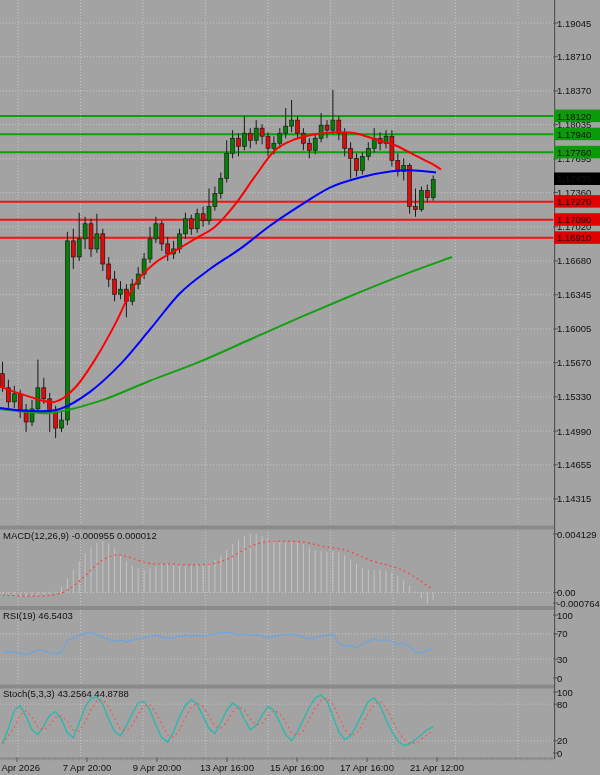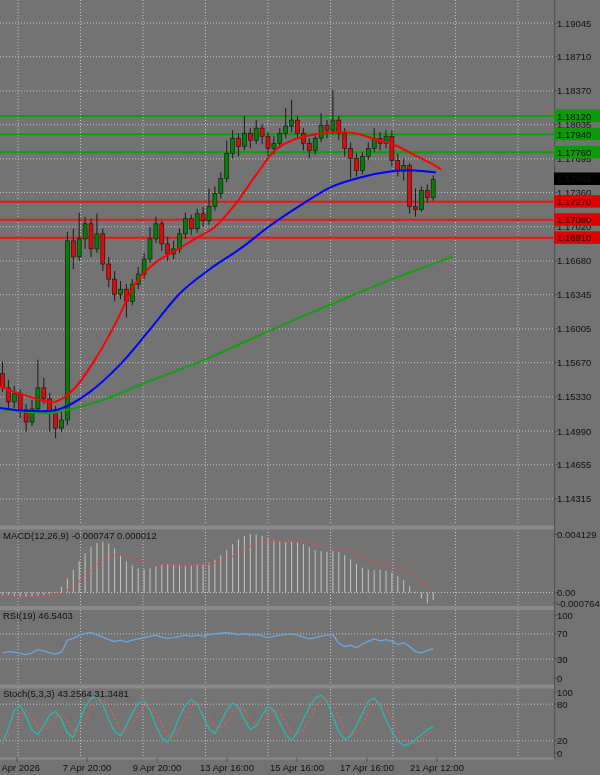--- a/index.html
+++ b/index.html
@@ -1,16 +1,16 @@
 <!DOCTYPE html>
 <html><head>
 <meta charset="utf-8">
 <style>
   html,body{margin:0;padding:0;background:#fff;}
-  #app{position:relative;width:600px;height:775px;background:#737373;overflow:hidden;
+  #app{position:relative;width:600px;height:775px;background:#a3a3a3;overflow:hidden;
        font-family:"Liberation Sans",sans-serif;}
   .hdr{position:absolute;left:3px;font-size:9.5px;color:#111;white-space:nowrap;z-index:5;}
   svg{position:absolute;top:0;left:0;}
   svg text{font-family:"Liberation Sans",sans-serif;font-size:9.5px;fill:#111;}
 </style>
 </head>
 <body>
 
 <div id="app">
   <svg id="chart-svg" width="600" height="775" viewBox="0 0 600 775">
@@ -508,16 +508,16 @@
         <line x1="227" y1="757.5" x2="227" y2="762" stroke="#555" stroke-width="1"></line>
         <text x="227" y="771" text-anchor="middle">13 Apr 16:00</text>
         <line x1="297" y1="757.5" x2="297" y2="762" stroke="#555" stroke-width="1"></line>
         <text x="297" y="771" text-anchor="middle">15 Apr 16:00</text>
         <line x1="367" y1="757.5" x2="367" y2="762" stroke="#555" stroke-width="1"></line>
         <text x="367" y="771" text-anchor="middle">17 Apr 16:00</text>
         <line x1="437" y1="757.5" x2="437" y2="762" stroke="#555" stroke-width="1"></line>
         <text x="437" y="771" text-anchor="middle">21 Apr 12:00</text>
       </g>
     </svg>
-  <div class="hdr" style="top:530px">MACD(12,26,9) -0.000747 0.000012</div>
+  <div class="hdr" style="top:530px">MACD(12,26,9) -0.000955 0.000012</div>
   <div class="hdr" style="top:610px">RSI(19) 46.5403</div>
-  <div class="hdr" style="top:688px">Stoch(5,3,3) 43.2564 31.3481</div>
+  <div class="hdr" style="top:688px">Stoch(5,3,3) 43.2564 44.8788</div>
 </div>
 
 </body></html>

